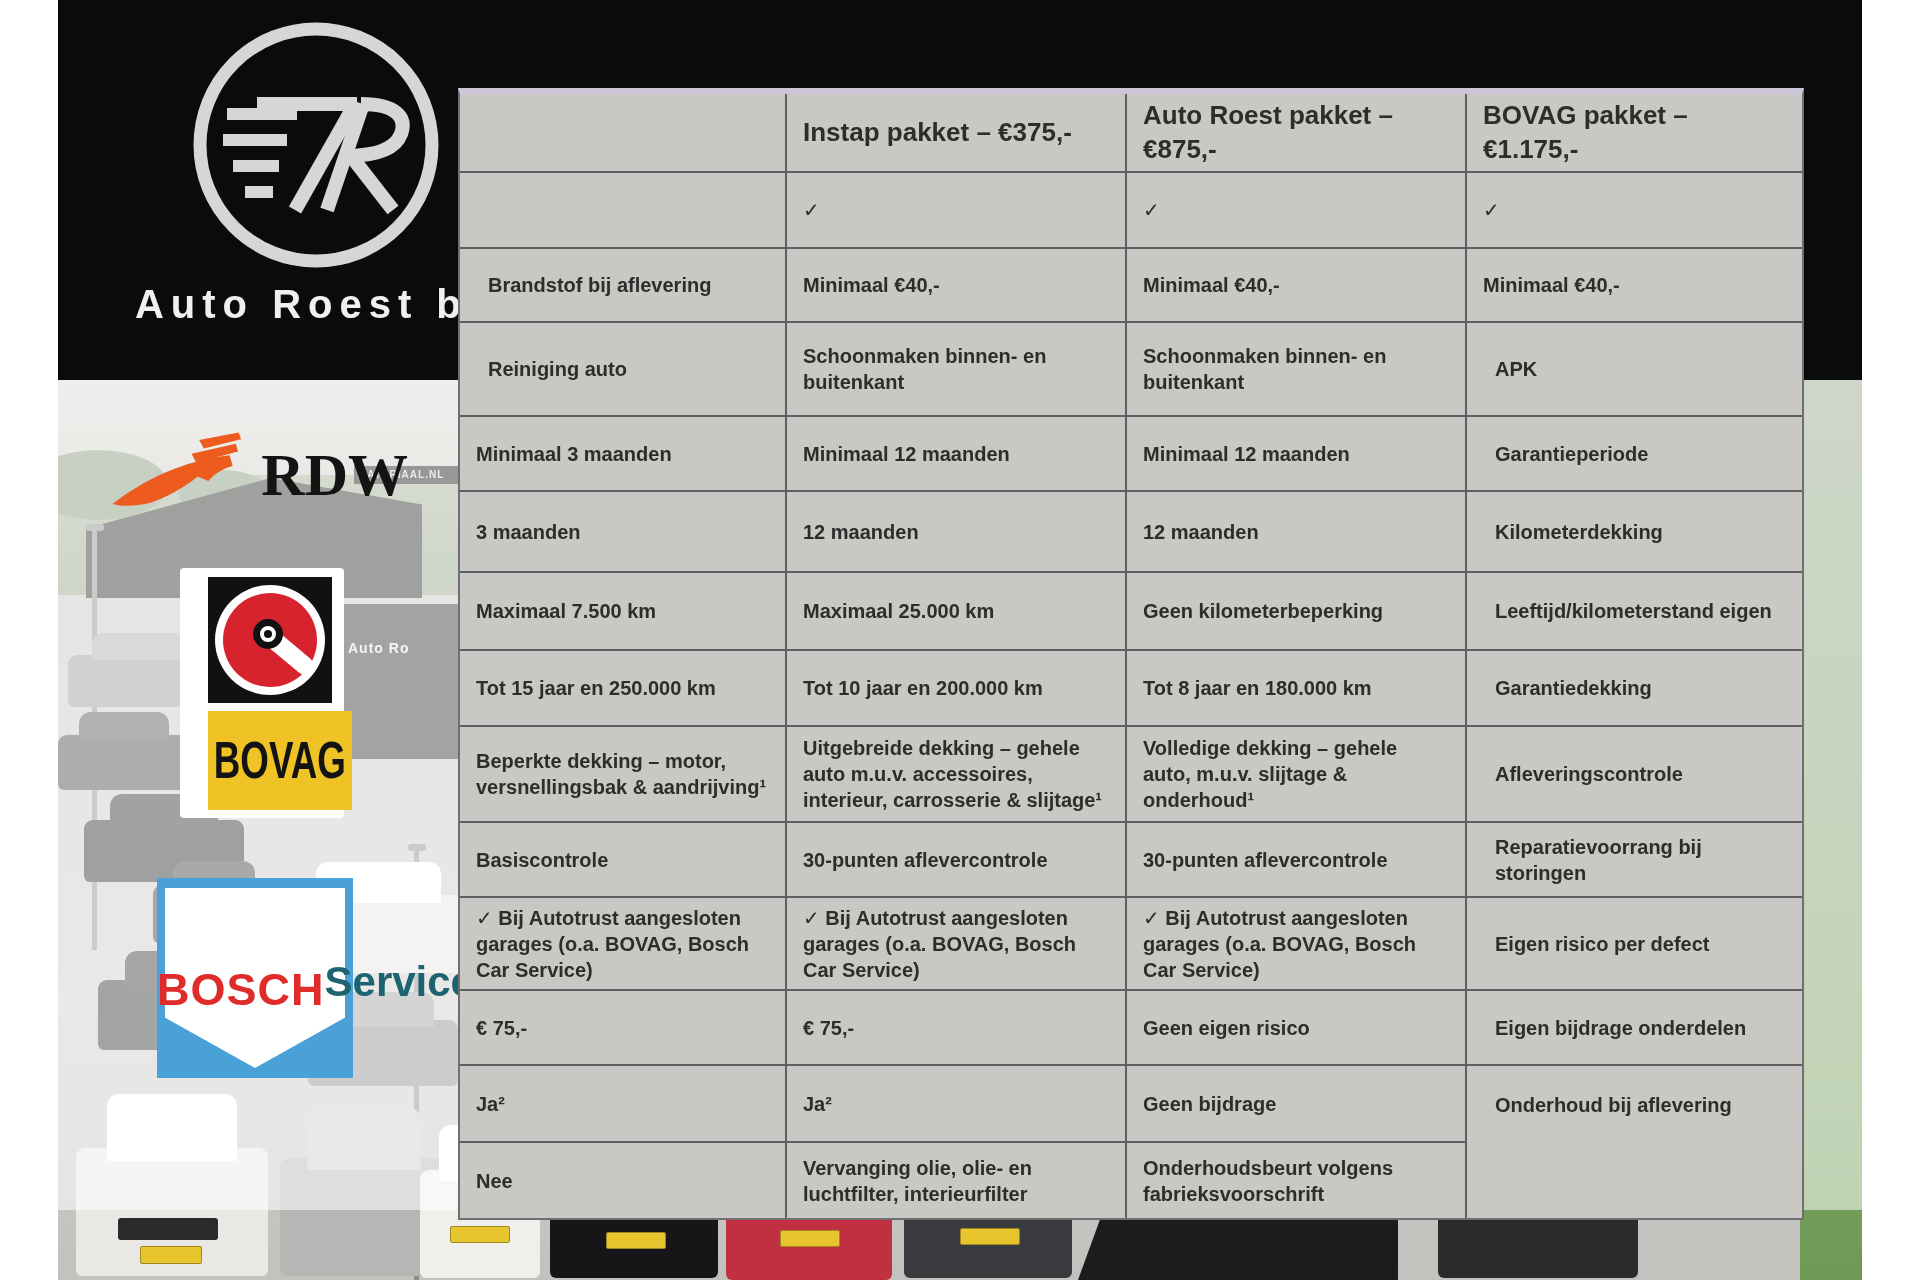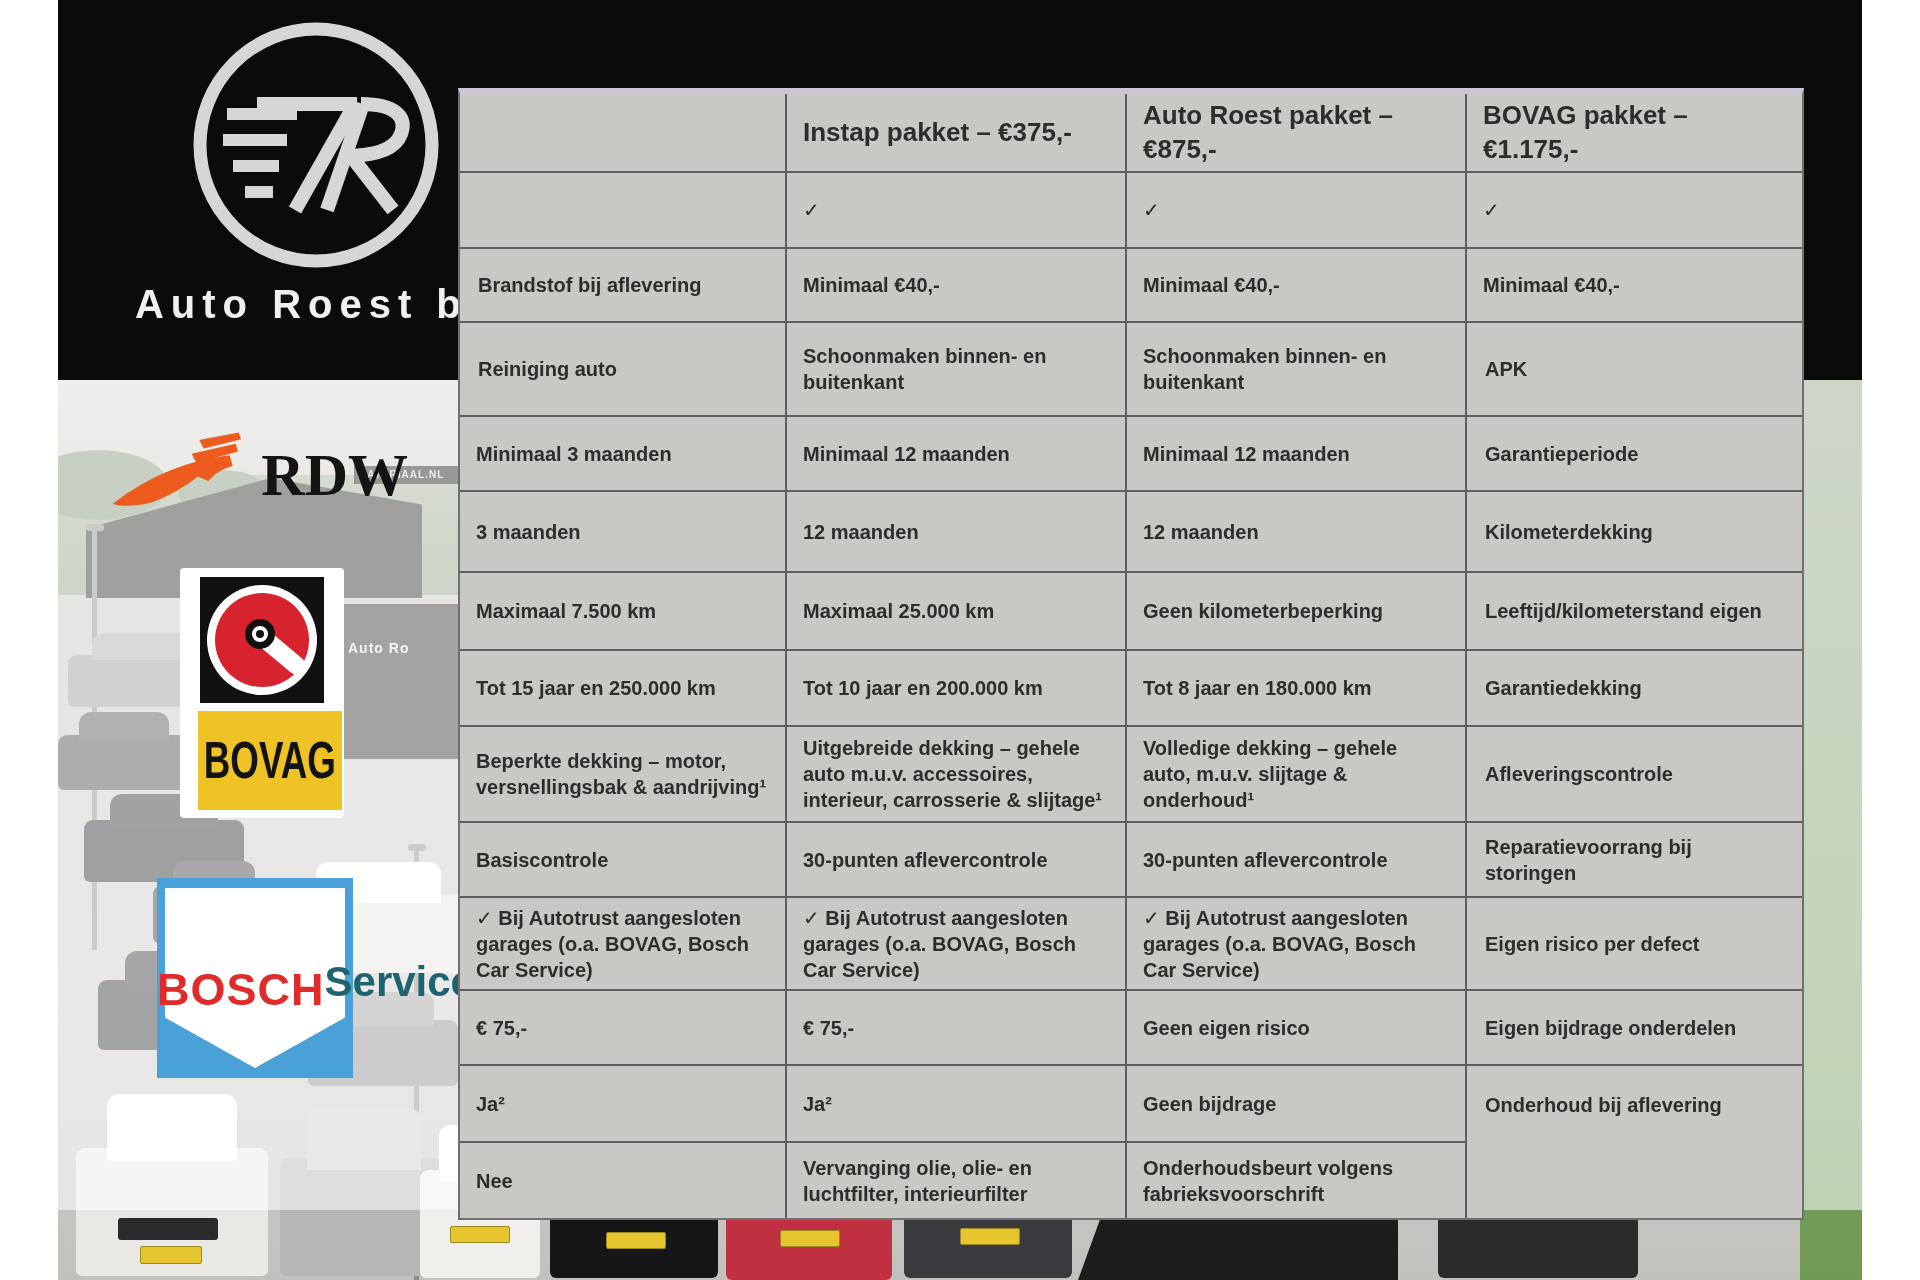--- a/index.html
+++ b/index.html
@@ -32,21 +32,21 @@
   .band{position:absolute;left:58px;top:0;width:1804px;height:380px;background:#0b0b0b;z-index:4;}
   .brand{position:absolute;left:40px;top:14px;width:436px;text-align:center;}
   .brand svg{display:block;margin:0 auto;}
   .brand-name{display:block;margin-top:6px;color:#f0f0ee;font-size:40px;font-weight:bold;letter-spacing:7px;white-space:nowrap;}
 
   
   .logo-abs{position:absolute;z-index:5;}
   .rdw{left:108px;top:412px;width:300px;height:125px;display:flex;align-items:center;gap:16px;}
   .rdw-text{font-family:"Liberation Serif","DejaVu Serif",serif;font-size:60px;font-weight:bold;color:#141414;margin-left:2px;line-height:1;}
 
-  .bovag{left:180px;top:568px;width:164px;height:250px;background:#ffffff;border-radius:4px;padding:9px 18px;box-sizing:border-box;}
+  .bovag{left:180px;top:568px;width:164px;height:250px;background:#ffffff;border-radius:4px;padding:9px 28px;box-sizing:border-box;}
   .bovag-sq{position:relative;width:124px;height:126px;margin:0 auto;background:#111111;}
   .bovag-ring{position:absolute;left:7px;top:8px;width:110px;height:110px;background:#ffffff;border-radius:50%;}
   .bovag-disc{position:absolute;left:8px;top:8px;width:94px;height:94px;background:#d6232e;border-radius:50%;}
   .bovag-arm{position:absolute;left:42px;top:38px;width:58px;height:18px;background:#ffffff;border-radius:9px;transform:rotate(40deg);transform-origin:9px 9px;}
   .bovag-hub{position:absolute;left:30px;top:26px;width:30px;height:30px;background:#ffffff;border:7px solid #111111;border-radius:50%;box-sizing:border-box;}
   .bovag-hub::after{content:"";position:absolute;left:4px;top:4px;width:8px;height:8px;background:#111111;border-radius:50%;}
   .bovag-yellow{margin-top:8px;width:144px;height:99px;background:#efc226;display:flex;align-items:center;justify-content:center;}
   .bovag-word{color:#131313;font-size:40px;font-weight:bold;letter-spacing:0px;transform:scaleY(1.3) scaleX(0.92);}
 
   .bosch{left:157px;top:878px;width:196px;height:200px;background:#4aa1d8;}
@@ -60,21 +60,21 @@
   
   .pkg-table{position:absolute;left:458px;top:88px;width:1342px;z-index:6;background:#c9c8c5;
              border:2px solid #707072;border-top:6px solid #cdc6db;box-sizing:content-box;
              display:grid;grid-template-columns:327px 340px 340px 335px;
              grid-template-rows:79px 76px 74px 94px 75px 81px 78px 76px 96px 75px 93px 75px 77px 75px;}
   .cell{display:flex;align-items:center;border-right:2px solid #5f5f61;border-bottom:2px solid #5f5f61;
         padding:6px 16px;box-sizing:border-box;color:#2e2d2b;font-weight:bold;line-height:1.3;}
   .cell:nth-child(4n){border-right:none;}
   .cell.bottomless{border-bottom:none;}
   .th{font-size:26px;}
-  .lbl{font-size:20px;padding-left:18px;}
+  .lbl{font-size:20px;padding-left:28px;}
   .val{font-size:20px;}
 </style>
 </head>
 <body>
 
 <div id="stage">
 
   <div class="photo">
     <div class="sky"></div>
     <div class="field"></div>

